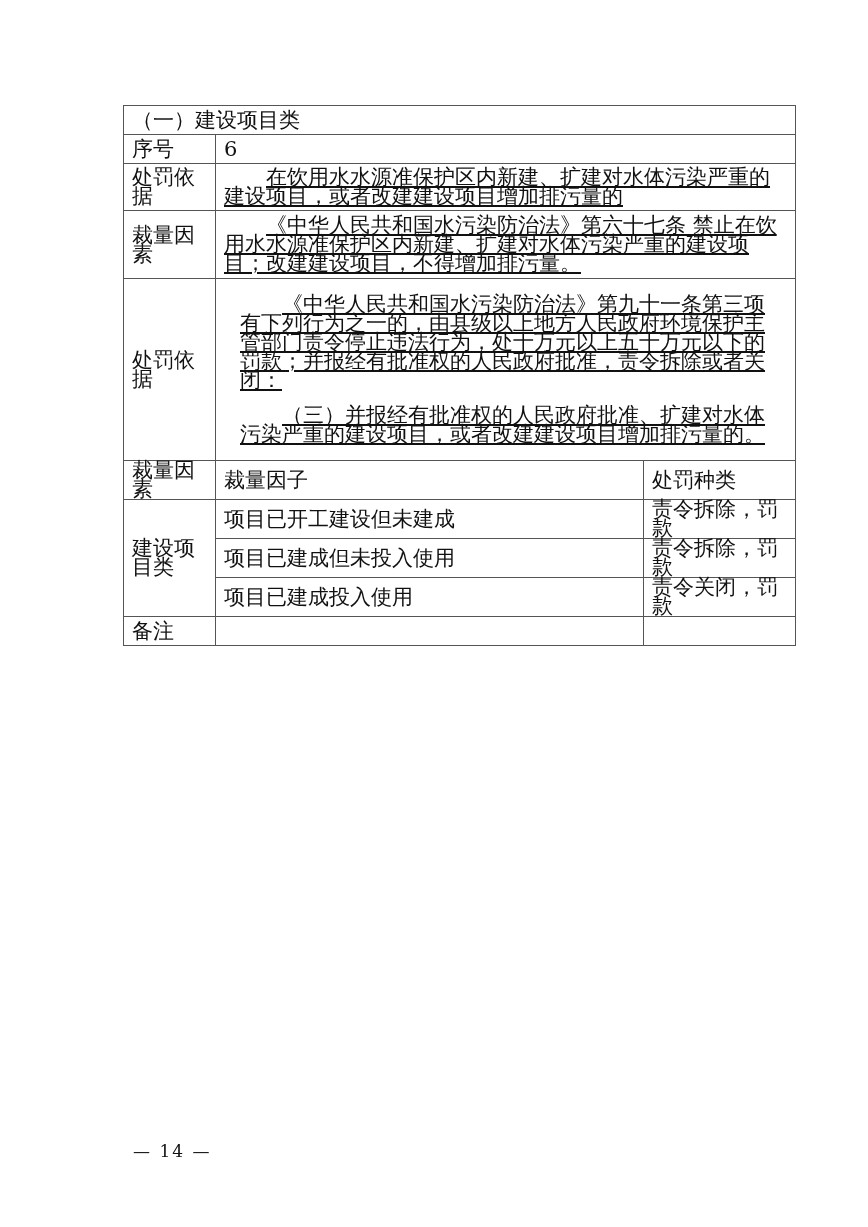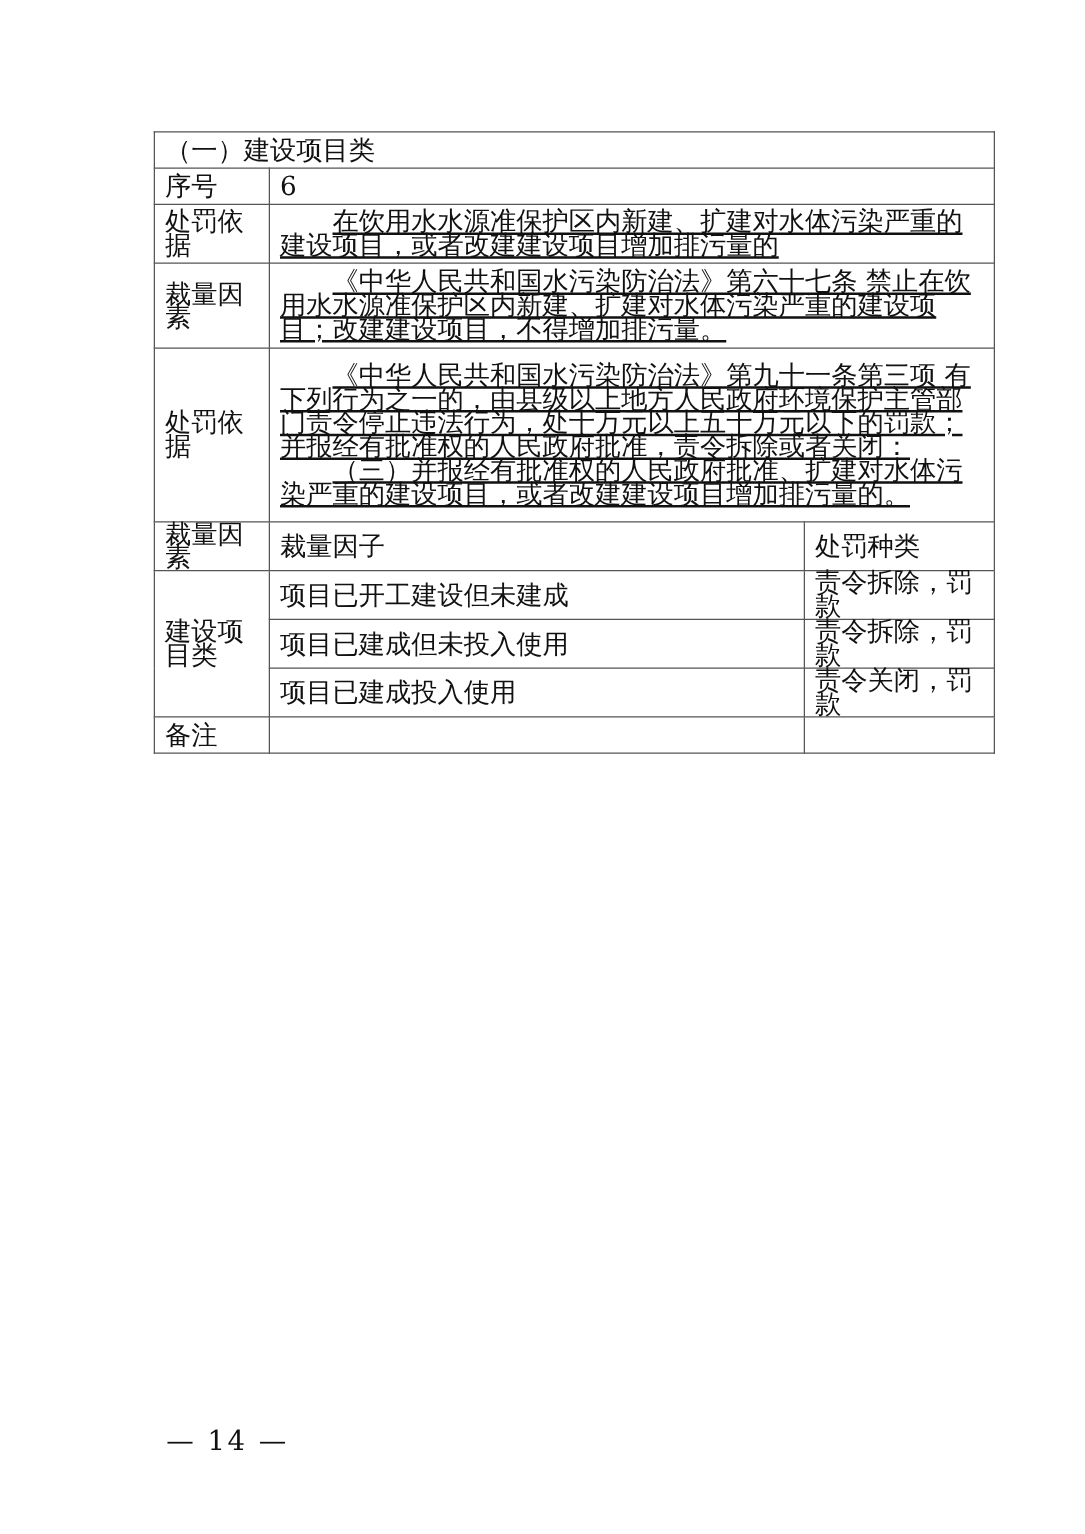--- a/index.html
+++ b/index.html
@@ -1,22 +1,22 @@
 <!DOCTYPE html>
 <html><head>
 <meta charset="utf-8">
 <style>
   html, body { margin:0; padding:0; background:#ffffff; }
   body { width:868px; height:1227px; position:relative; overflow:hidden;
          font-family: "DejaVu Serif", "Liberation Serif", serif; color:#111; }
   .tbl { position:absolute; left:123px; top:105px; width:672px; border-collapse:collapse; table-layout:fixed; }
   .tbl td { border:1px solid #555; font-size:21px; line-height:19px; padding:0 8px; vertical-align:middle; word-break:break-all; }
   .ind { text-indent:2em;text-decoration:underline; }
-  .para { margin:0; }
-  .pageno { position:absolute; left:133px; top:1141px; font-size:22px; letter-spacing:2px; }
+  .para { margin:16px; }
+  .pageno { position:absolute; left:133px; top:1141px; font-size:17px; letter-spacing:2px; }
 </style>
 </head>
 <body>
 
 <table class="tbl">
   <colgroup>
       <col style="width:92px">
       <col style="width:428px">
       <col style="width:152px">
     </colgroup>

